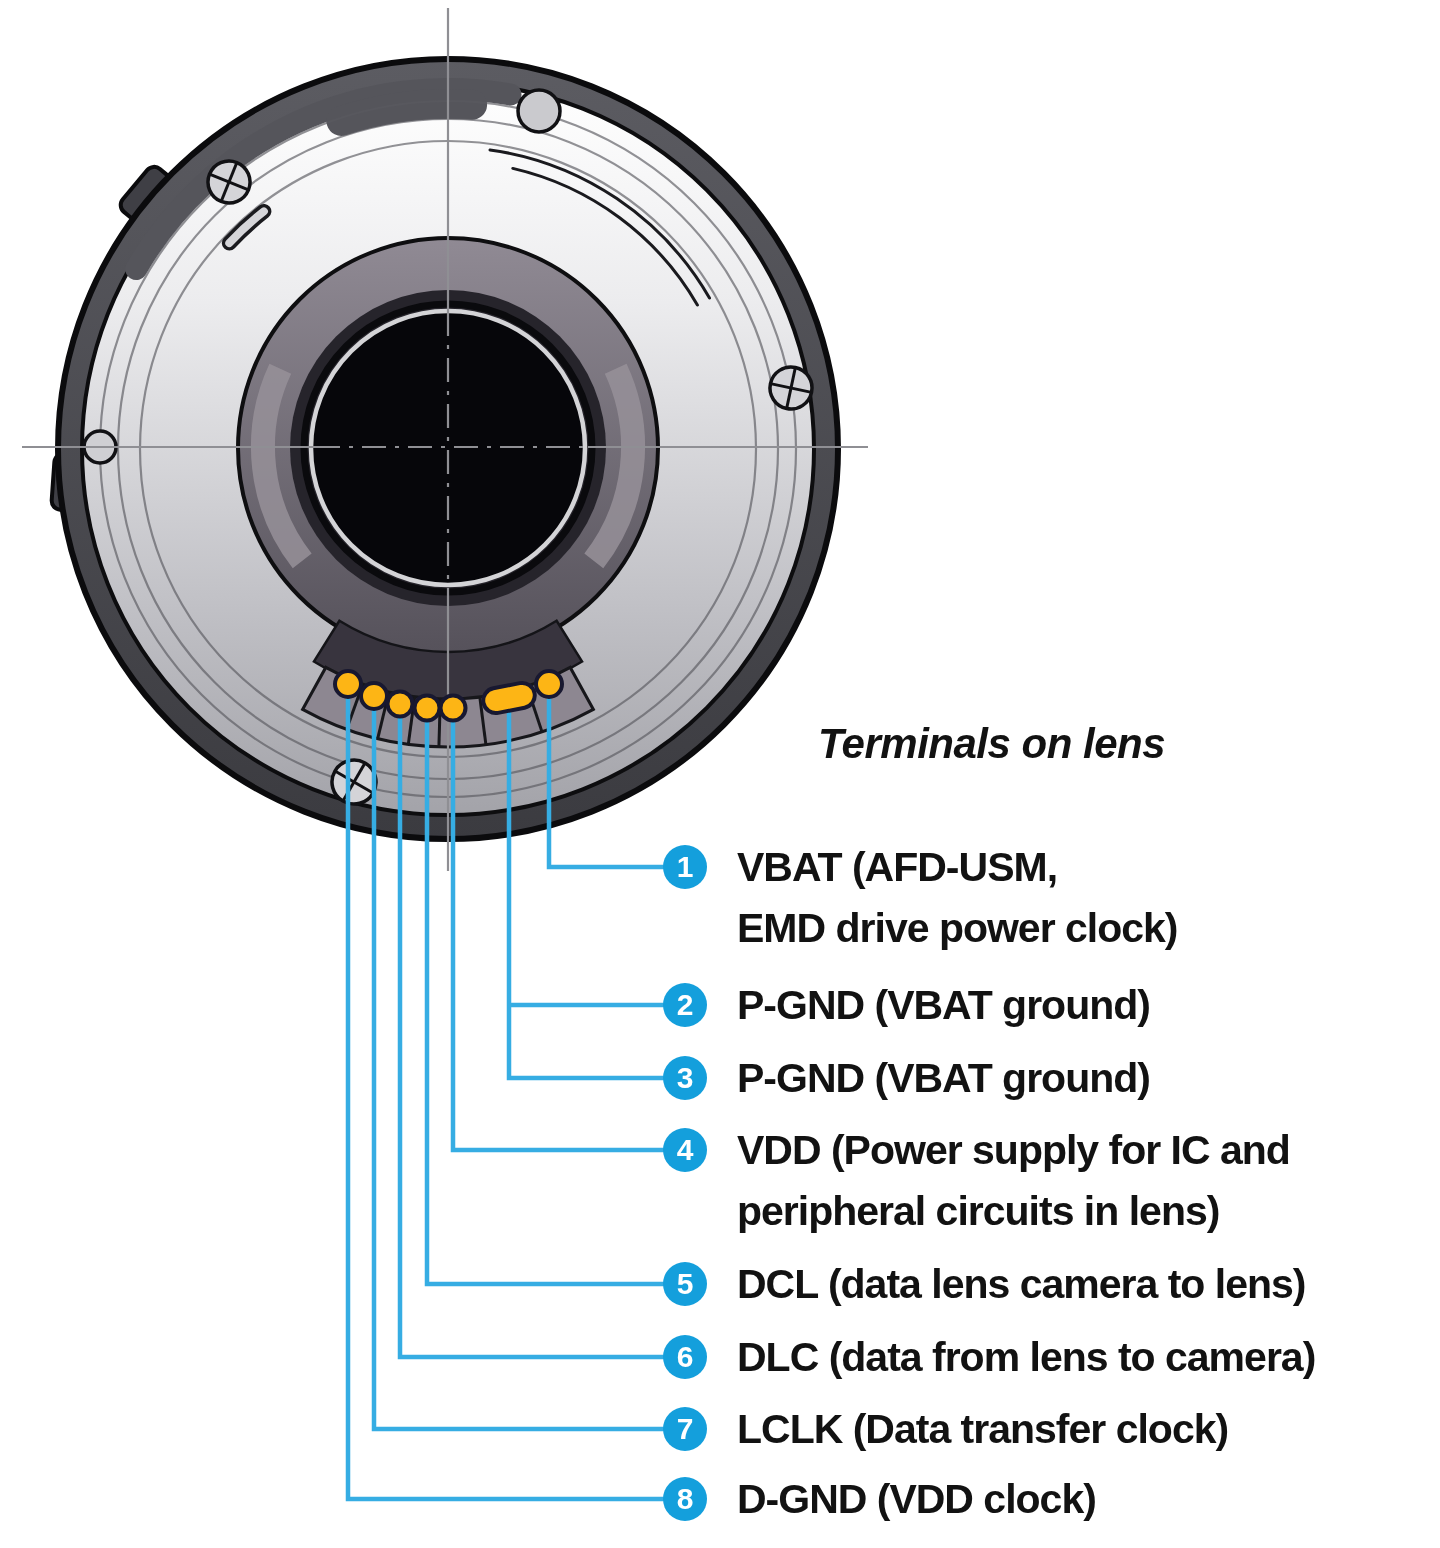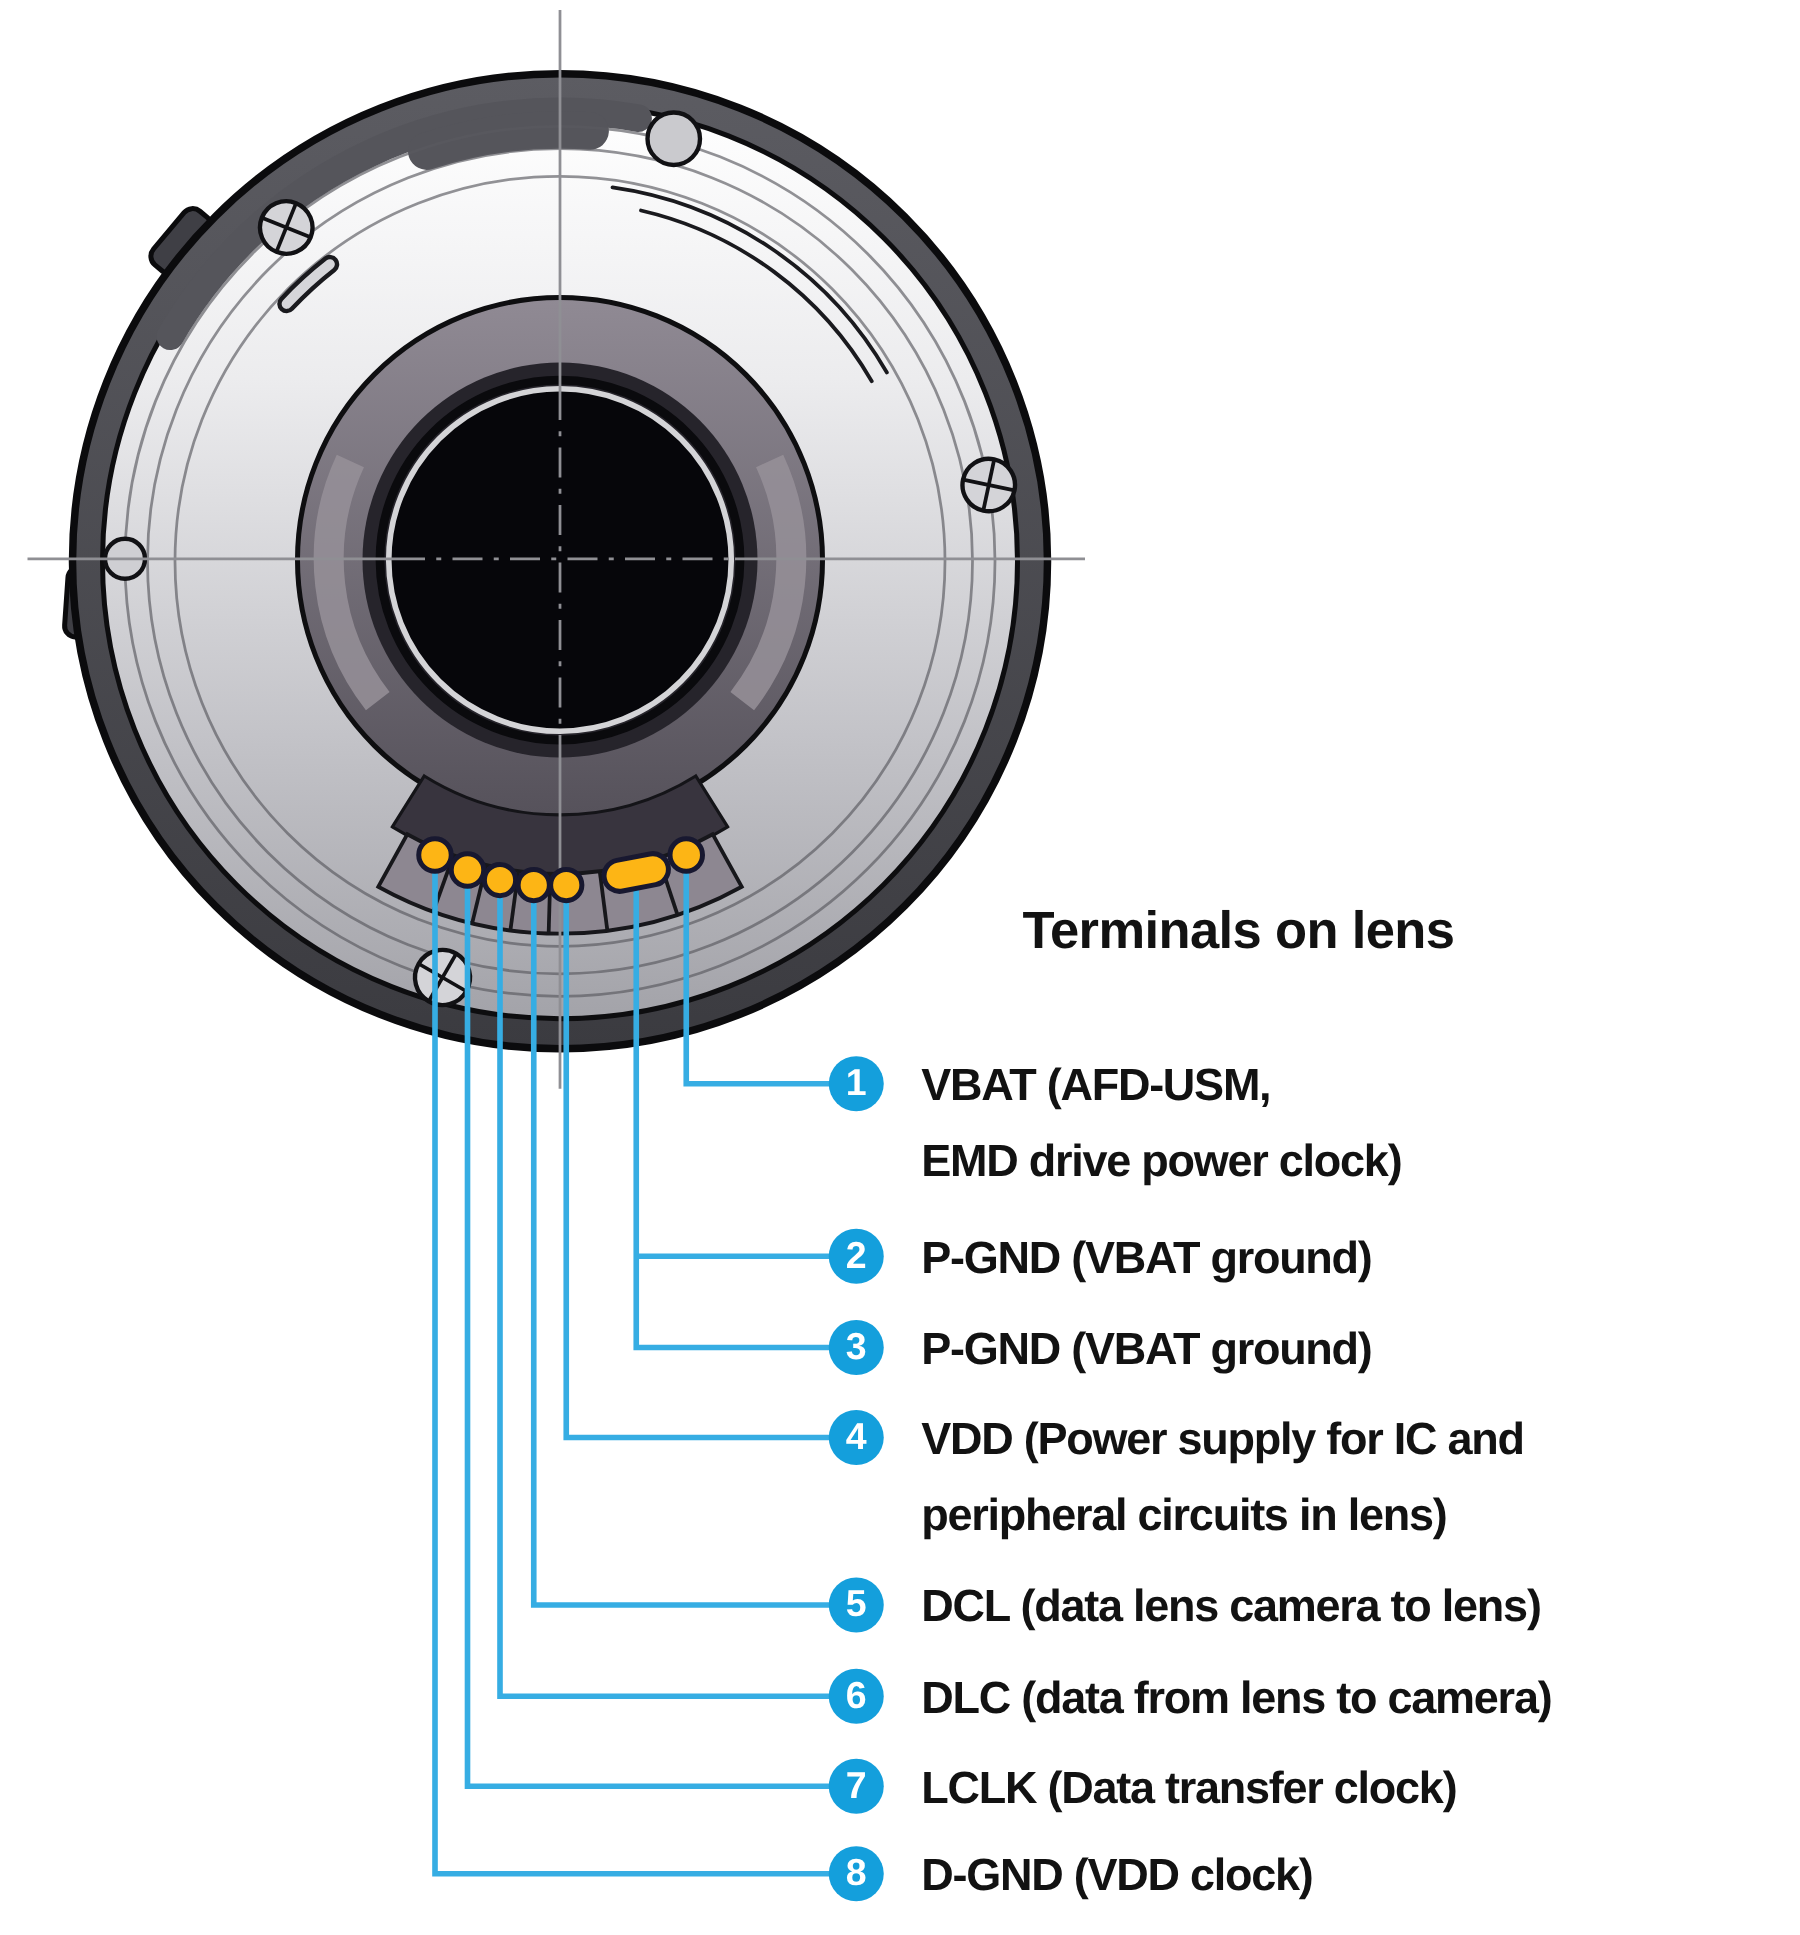--- a/index.html
+++ b/index.html
@@ -1,24 +1,24 @@
 <!DOCTYPE html>
 <html style="--leader_blue: #36ADE3; --badge_blue: #149FDC; --contact_gold: #FDB515; --text_black: #121212;"><head>
 <meta charset="utf-8">
 <style>
   html,body{margin:0;padding:0;background:#ffffff;}
   #stage{position:relative;width:1440px;height:1548px;background:#ffffff;overflow:hidden;
          font-family:"Liberation Sans","DejaVu Sans",sans-serif;}
   #lens-art{position:absolute;left:0;top:0;}
   .title{position:absolute;left:818px;top:720px;font-size:42px;font-weight:700;
-         color:var(--text_black,#111);letter-spacing:-0.5px;white-space:nowrap;}
+         color:var(--text_black,#111);letter-spacing:-0.5px;white-space:nowrap;font-style:italic;}
   .badge{position:absolute;left:663px;width:44px;height:44px;border-radius:50%;
          background:var(--badge_blue,#149FDC);color:#fff;font-size:30px;font-weight:700;
          display:flex;align-items:center;justify-content:center;line-height:1;}
-  .term-label{position:absolute;left:737px;font-size:36px;font-weight:700;
+  .term-label{position:absolute;left:737px;font-size:41px;font-weight:700;
               color:var(--text_black,#111);line-height:61px;letter-spacing:-1px;white-space:nowrap;}
   .term-label span{display:block;}
   .term-label .l2:empty{display:none;}
 </style>
 </head>
 <body>
 
 <div id="stage">
 
   <svg id="lens-art" width="1440" height="1548" viewBox="0 0 1440 1548">

